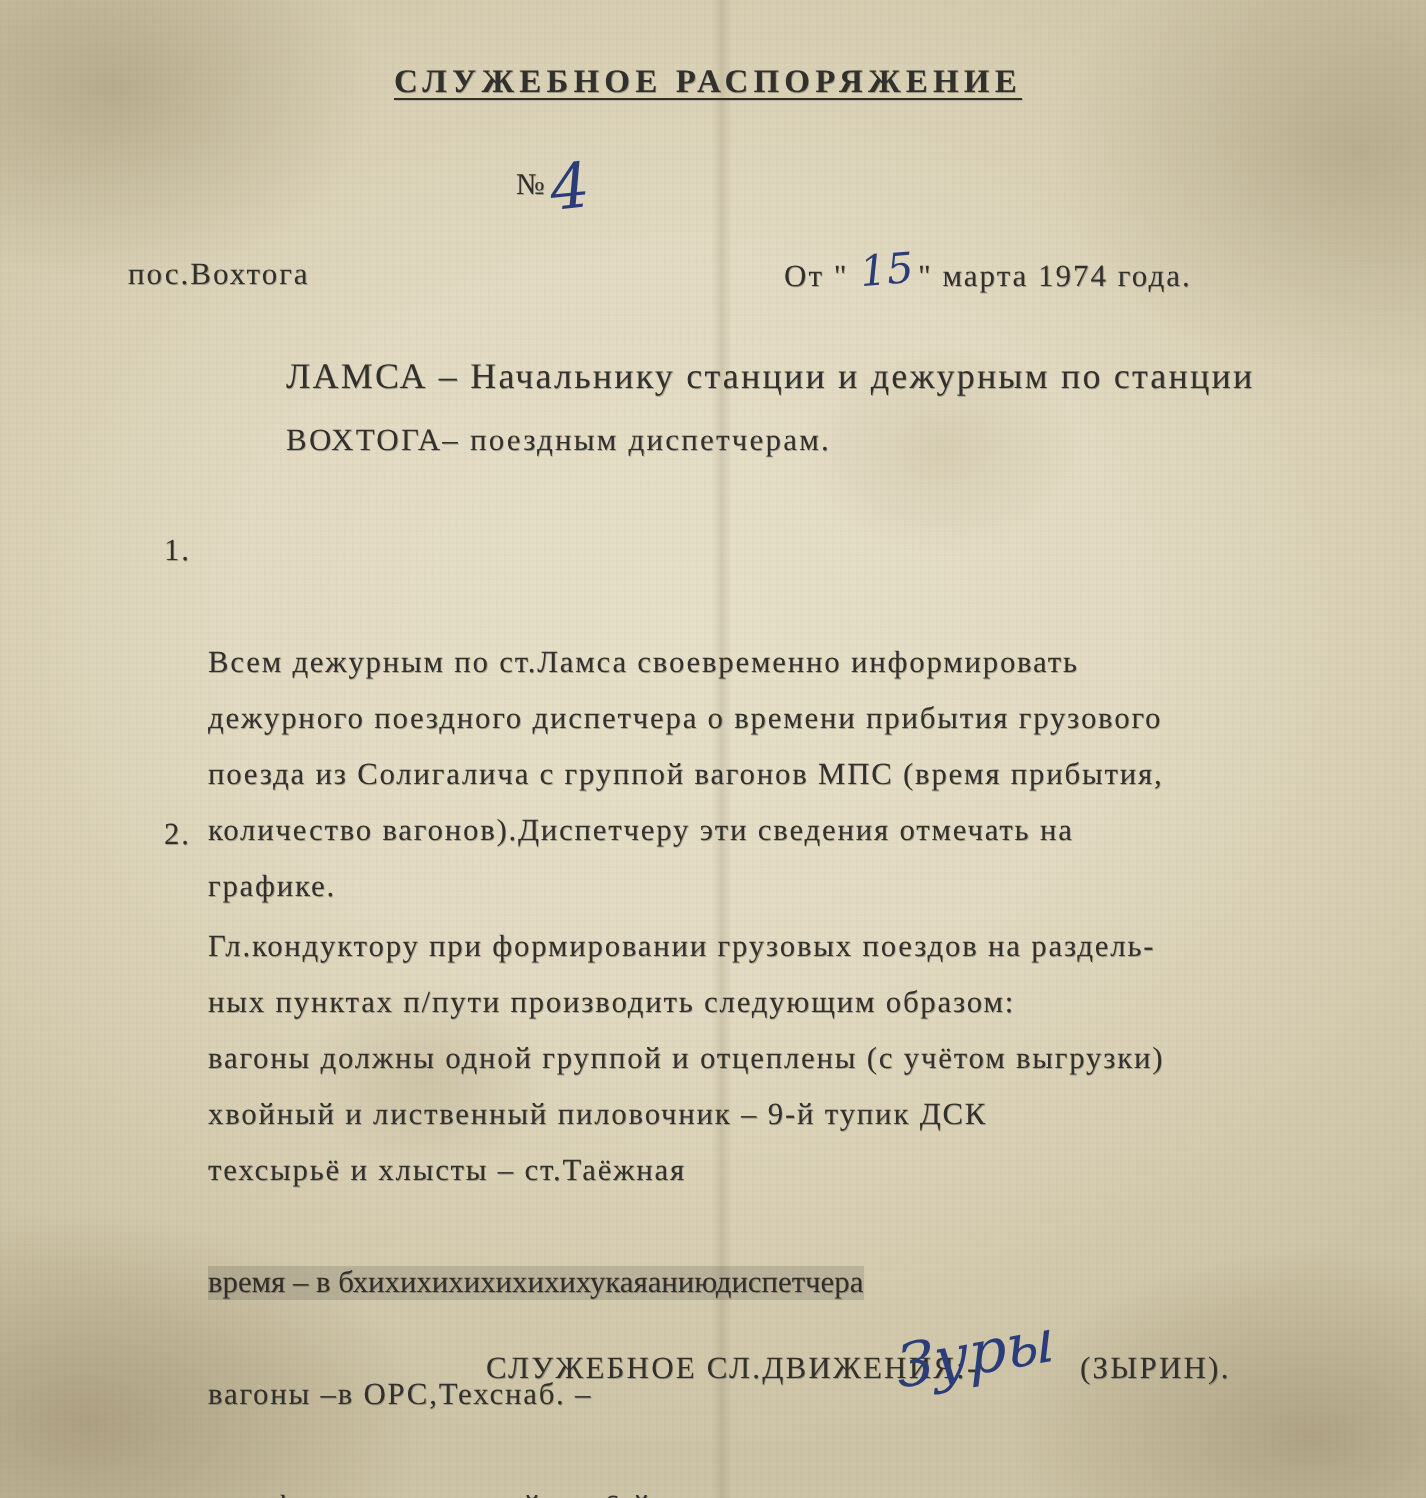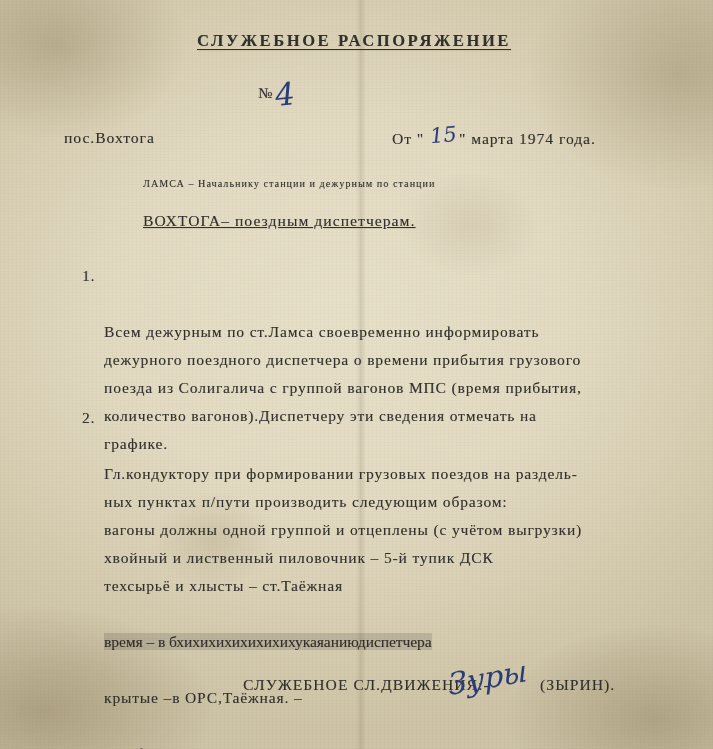--- a/index.html
+++ b/index.html
@@ -116,29 +116,28 @@
     left: 459px;
     top: 130px;
     font-size: 15.5px;
     letter-spacing: 1px;
   }
 
   
   #addressee-1 {
     left: 143px;
     top: 178px;
-    font-size: 10px;
+    font-size: 18px;
     letter-spacing: 1.1px;
   }
   #addressee-2 {
     left: 143px;
     top: 212px;
     font-size: 15.5px;
     letter-spacing: 1.1px;
-    text-decoration: underline;
   }
 
   
   .para {
     position: absolute;
     color: #31302c;
     font-size: 15.4px;
     letter-spacing: 0.9px;
     line-height: 28px;
     white-space: pre-line;
@@ -234,26 +233,26 @@
 поезда из Солигалича с группой вагонов МПС (время прибытия,
 количество вагонов).Диспетчеру эти сведения отмечать на
 графике.</span>
   </div>
 
   <div class="para" id="para-2">
     <span style="position:absolute;left:0px;top:0;">2.</span>
     <span style="display:inline-block;padding-left:22px;">Гл.кондуктору при формировании грузовых поездов на раздель-
 ных пунктах п/пути производить следующим образом:
 вагоны должны одной группой и отцеплены (с учётом выгрузки)
-хвойный и лиственный пиловочник    – 5-й тупик ДСК
+хвойный и лиственный пиловочник    – 9-й тупик ДСК
 техсырьё и хлысты        – ст.Таёжная</span>
     <div style="padding-left:22px;">
       <span class="overtyped smudge">время   – в бхихихихихихихихукаяаниюдиспетчера</span>
     </div>
-    <div style="padding-left:22px;">крытые   –в ОРС,Таёжная. –</div>
+    <div style="padding-left:22px;">вагоны   –в ОРС,Техснаб. –</div>
     <div style="padding-left:22px;">платформы с техникой – в 6-й тупик или по указанию диспетче-</div>
     
   </div>
 
   <div class="typed" id="signature-line">СЛУЖЕБНОЕ СЛ.ДВИЖЕНИЯ:-</div>
 
   <div id="signature-hand">Зуры</div>
 
   <div class="typed" id="signature-name">(ЗЫРИН).</div>
 

